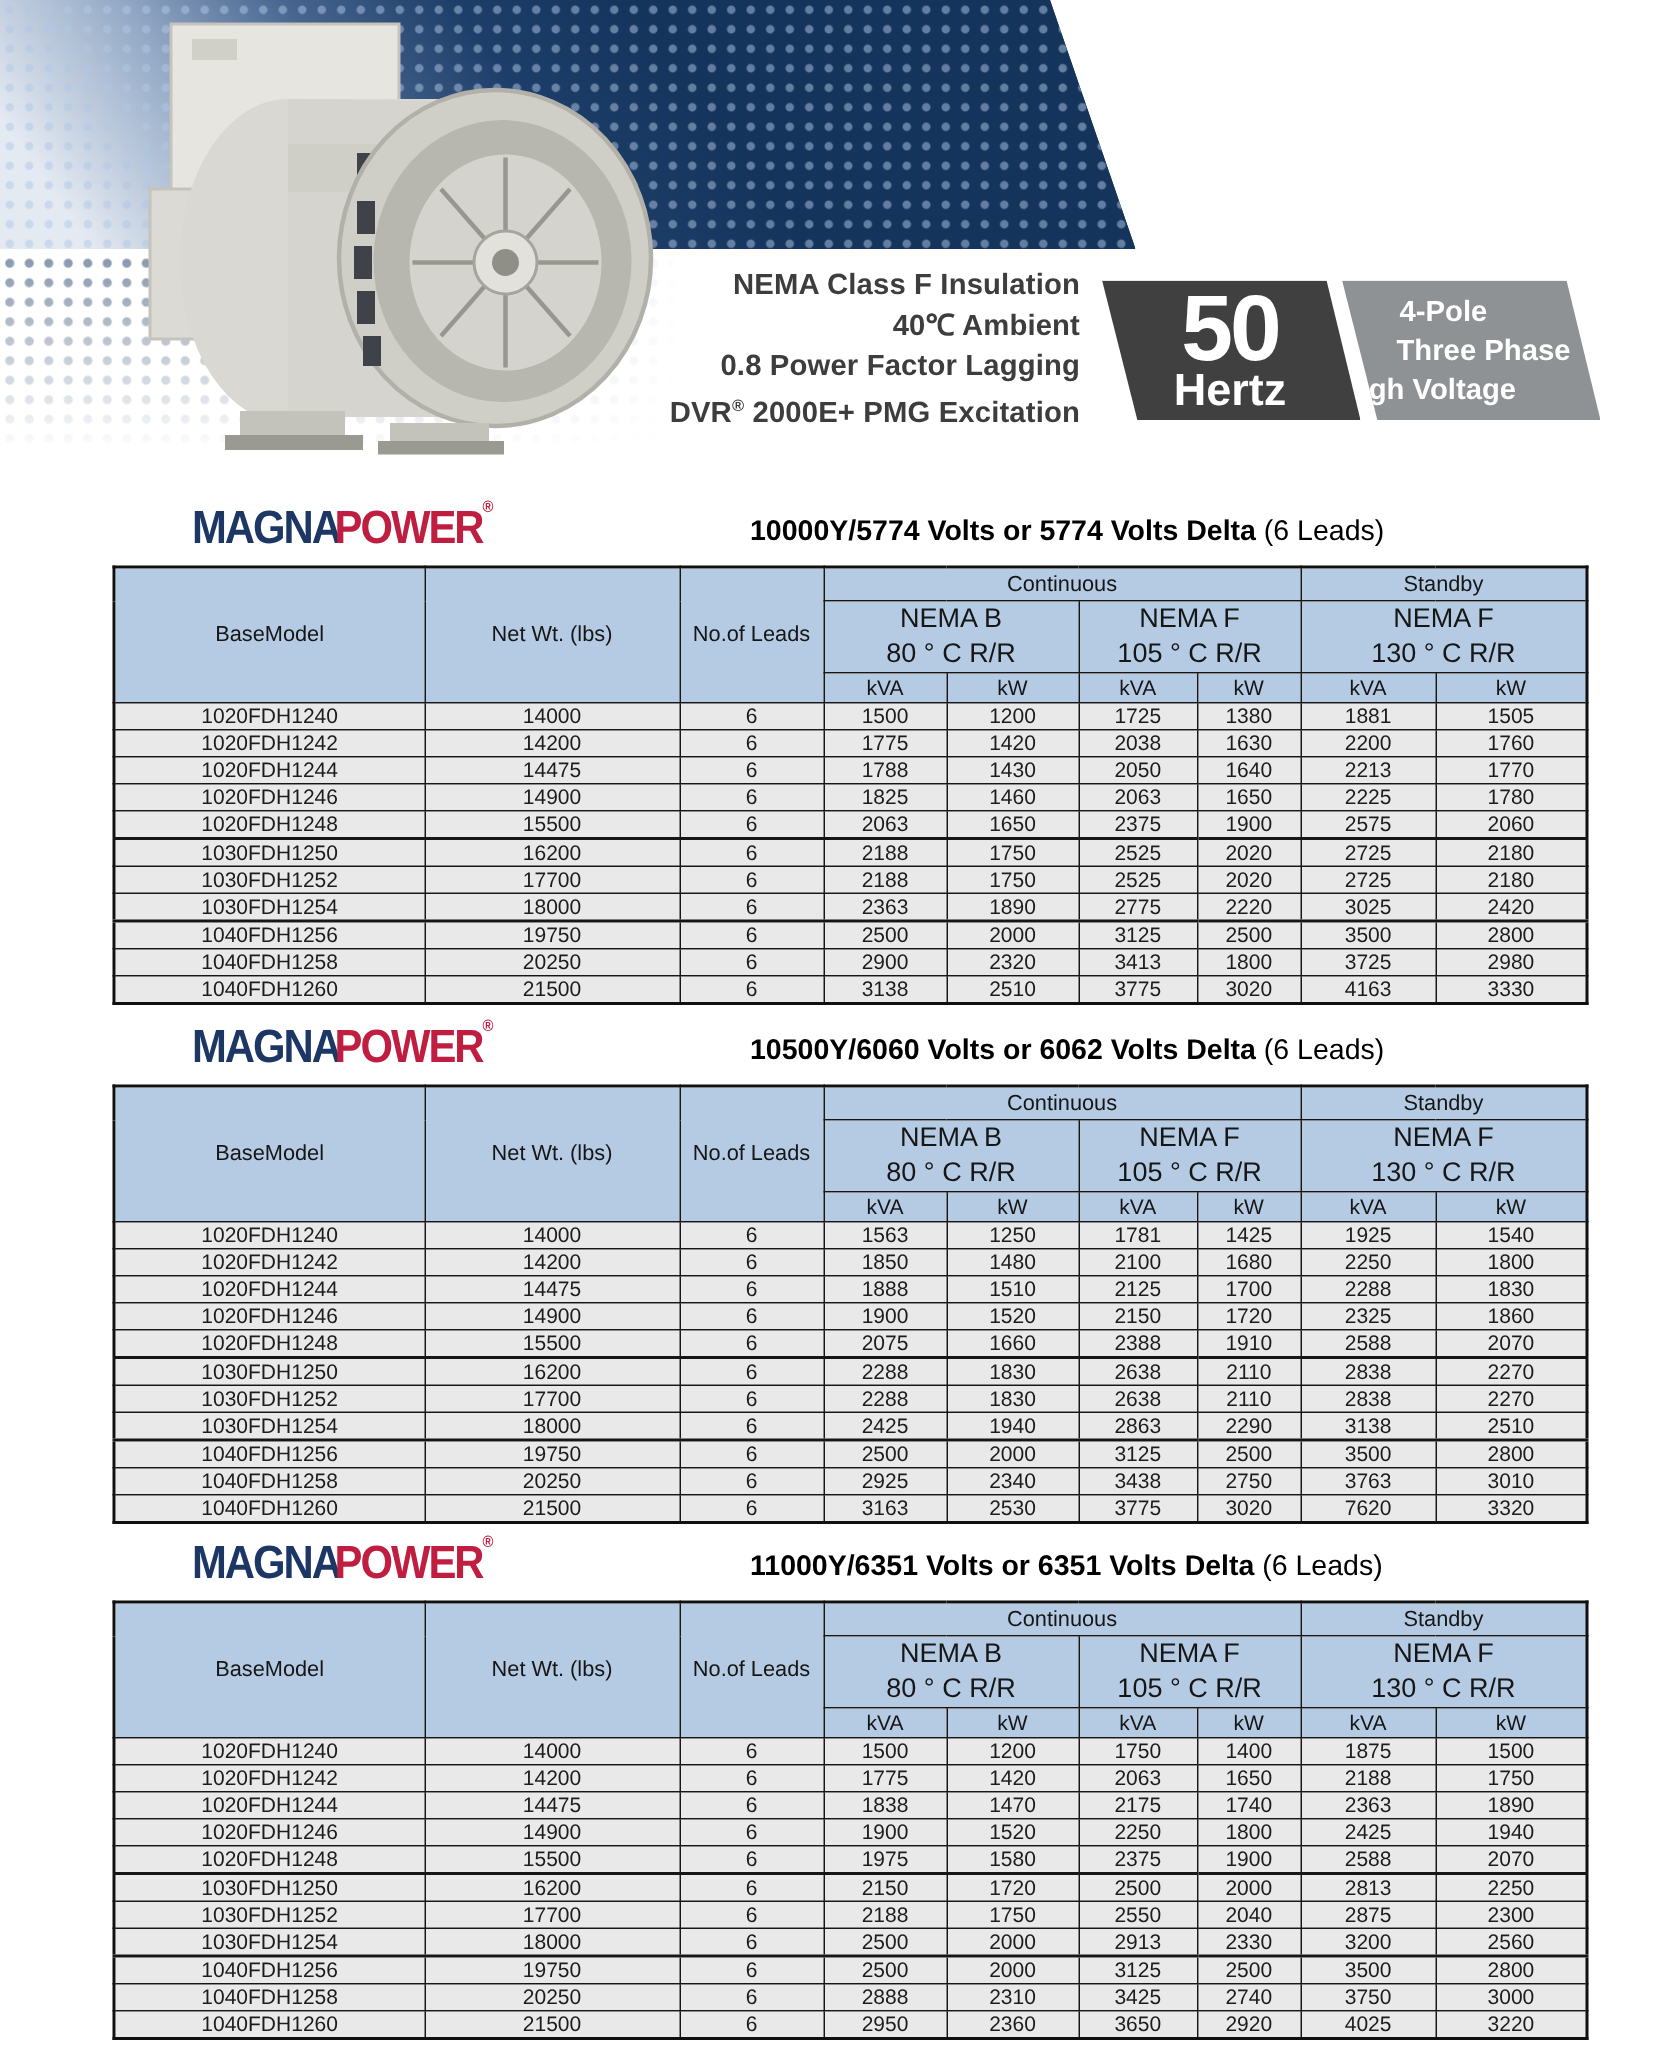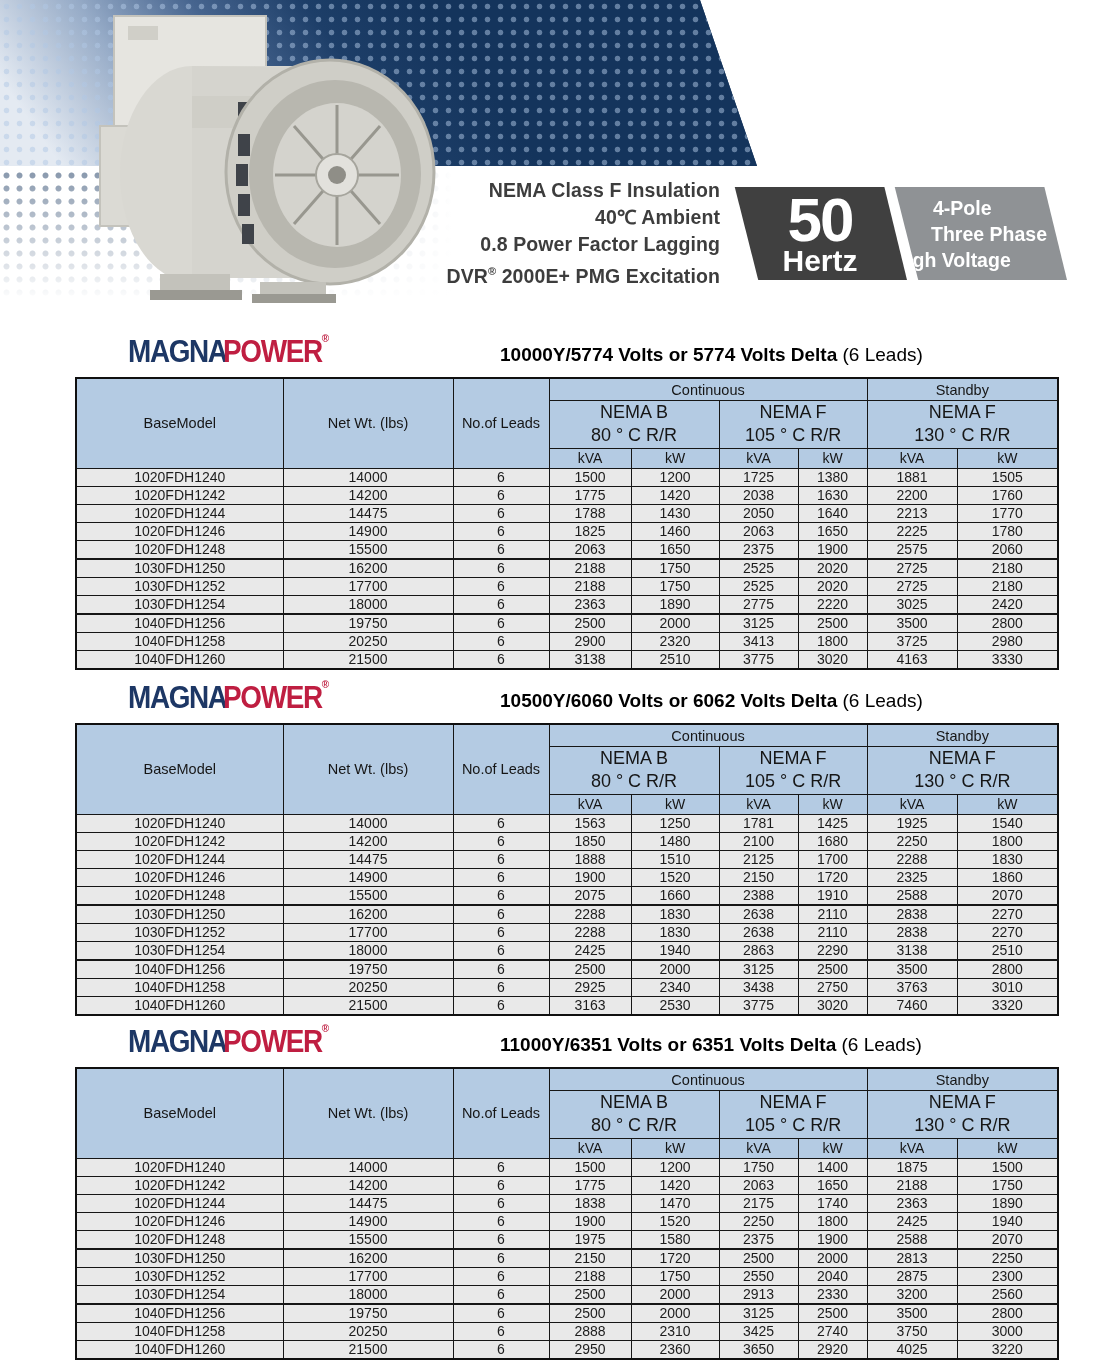--- a/index.html
+++ b/index.html
@@ -453,21 +453,21 @@
             <td>3010</td>
           </tr>
           <tr>
             <td>1040FDH1260</td>
             <td>21500</td>
             <td>6</td>
             <td>3163</td>
             <td>2530</td>
             <td>3775</td>
             <td>3020</td>
-            <td>7460</td>
+            <td>7620</td>
             <td>3320</td>
           </tr>
         </tbody>
     </table>
   </div>
 
   <div class="section" id="s3">
     <div class="logo"><span class="p1">MAGNA</span><span class="p2">POWER</span><span class="reg">®</span></div>
     <div class="sec-title"><span class="tb">11000Y/6351  Volts or 6351 Volts Delta</span><span class="tp"> (6 Leads)</span></div>
     <table class="spec-table">

